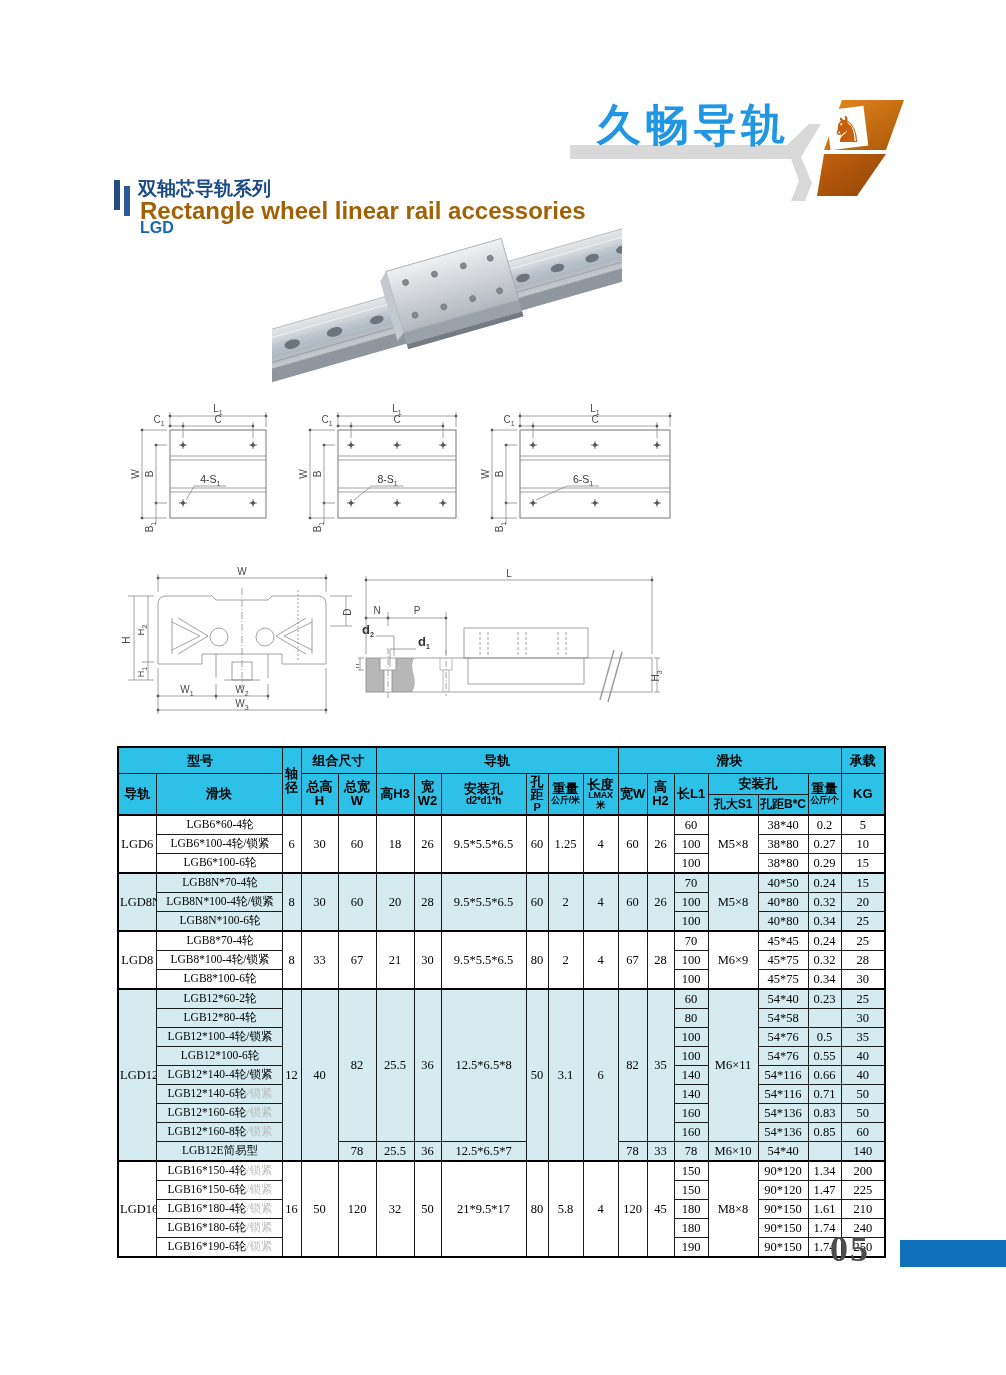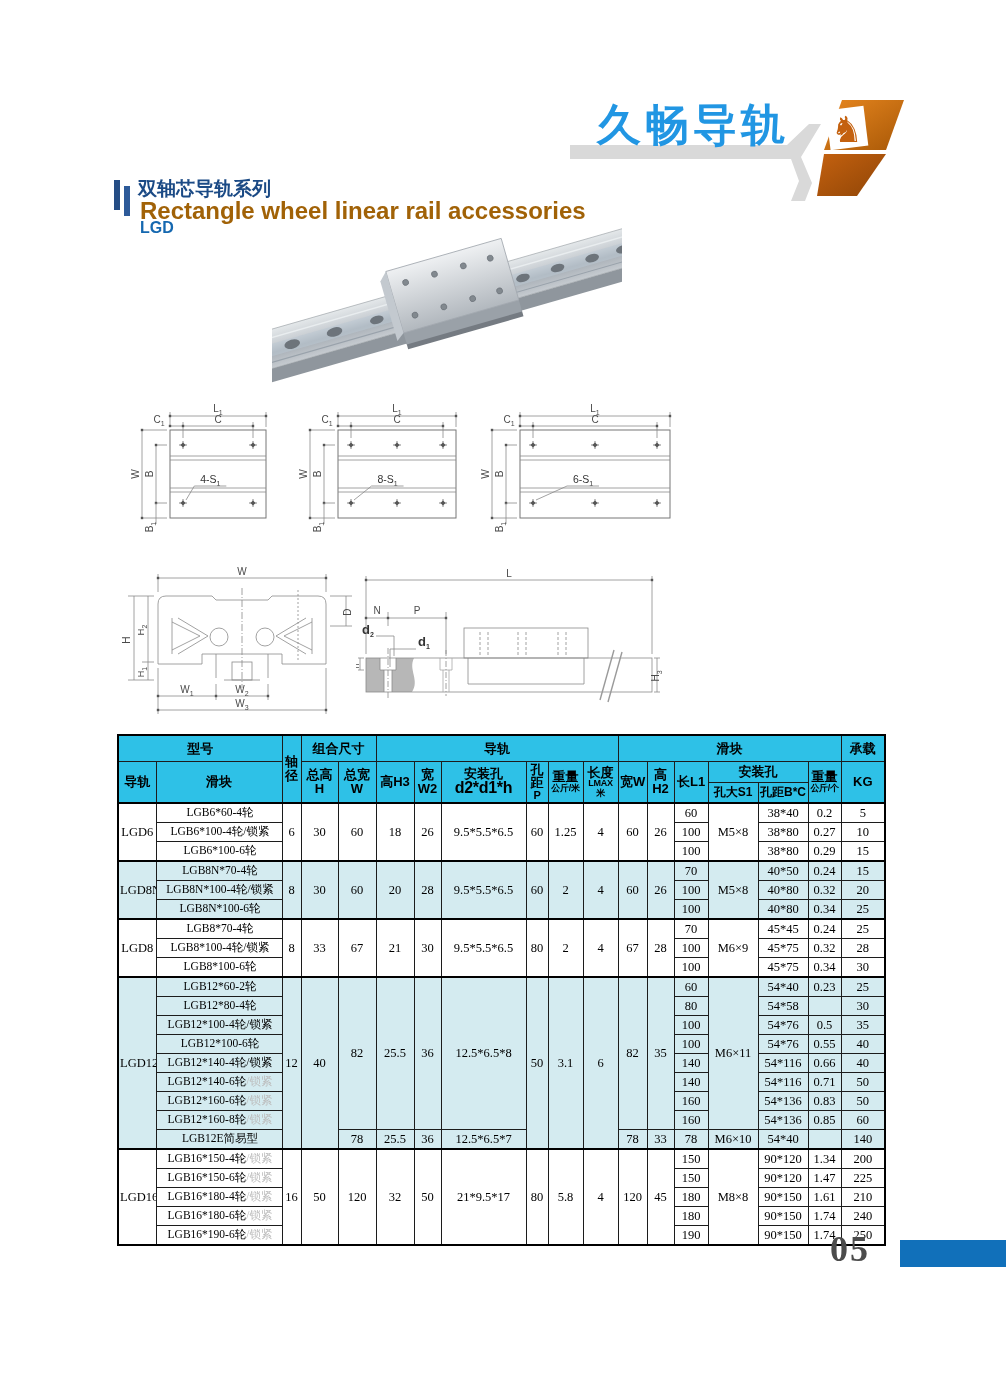--- a/index.html
+++ b/index.html
@@ -11,21 +11,21 @@
   .titleblock{left:114px;top:176px;}
   .tbar{position:absolute;width:6px;background:#254d85;}
   .tb1{left:0;top:4px;height:30px;}
   .tb2{left:10px;top:10px;height:30px;background:#2d5a99;}
   .ttl-cn{position:absolute;left:24px;top:0;font-size:19px;font-weight:bold;color:#1b4a85;white-space:nowrap;}
   .ttl-en{position:absolute;left:26px;top:21px;font-size:24px;font-weight:bold;color:#a16207;white-space:nowrap;}
   .ttl-md{position:absolute;left:26px;top:43px;font-size:16px;font-weight:bold;color:#1568b0;}
 
   
   .spec{border-collapse:collapse;table-layout:fixed;width:767px;font-family:"Liberation Serif",serif;
-        border:2px solid #000;}
+        border:2px solid #000;margin-top:12px;}
   .spec th,.spec td{border:1px solid #1c1c1c;text-align:center;padding:0 1px;overflow:hidden;}
   .spec thead th{background:#2ec1e7;font-family:"Liberation Sans",sans-serif;font-weight:bold;
         font-size:13px;color:#000;line-height:1.05;}
   .spec thead tr.h1 th{height:25px;}
   .spec thead tr.h2 th{height:20px;}
   .spec thead tr.h3r th{height:19px;font-size:12px;}
   .subhead{font-size:9px;font-weight:bold;letter-spacing:-0.3px;}
   .vert{font-size:12px;line-height:1.2;padding:0 2px;}
   .spec td{height:18px;font-size:12.5px;line-height:1;}
   td.name{text-align:center;padding-left:3px;font-size:11.5px;white-space:nowrap;}
@@ -403,21 +403,21 @@
       </tr>
       <tr class="h2">
         <th rowspan="2">导轨</th>
         <th rowspan="2">滑块</th>
         <th rowspan="2">总高H</th>
         <th rowspan="2">总宽W</th>
         <th rowspan="2">高H3</th>
         <th rowspan="2">宽W2</th>
         <th rowspan="2">
           <div>安装孔</div>
-            <div class="subhead" style="font-size:16px">d2*d1*h</div>
+            <div class="subhead" style="font-size:10px">d2*d1*h</div>
         </th>
         <th rowspan="2">
           <div>孔距</div>
             <div class="subhead" style="font-size:11px">P</div>
         </th>
         <th rowspan="2">
           <div>重量</div>
             <div class="subhead">公斤/米</div>
         </th>
         <th rowspan="2">

